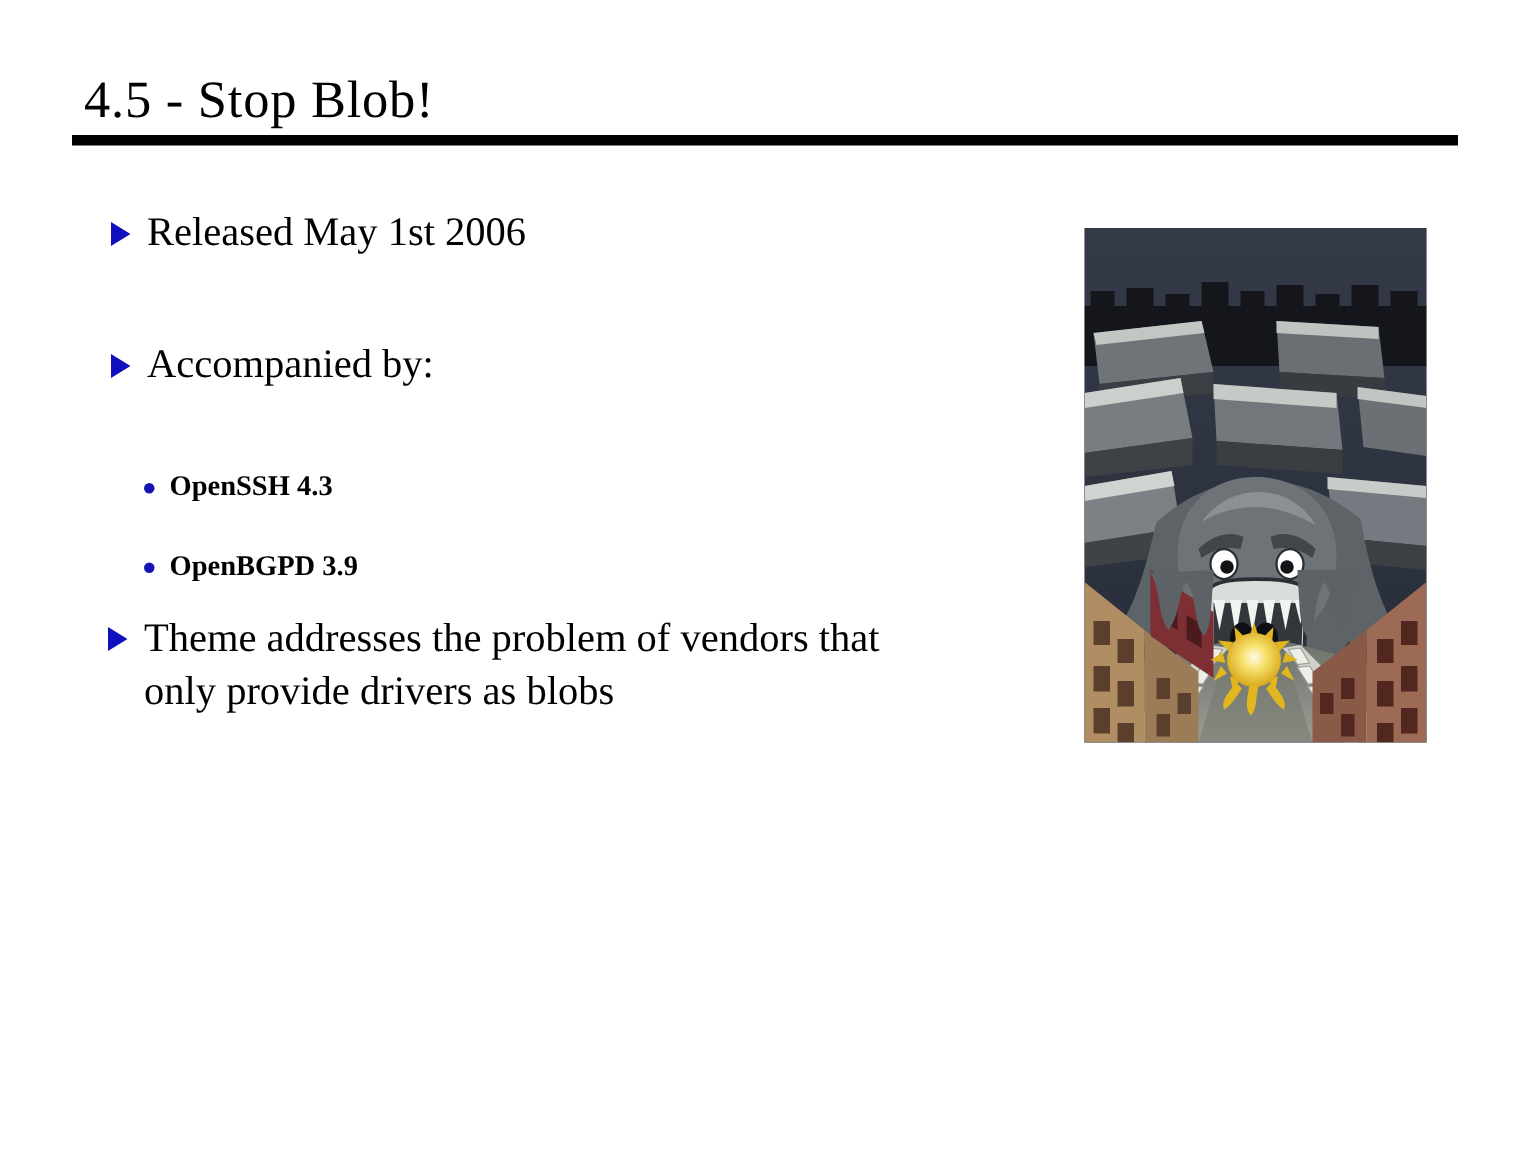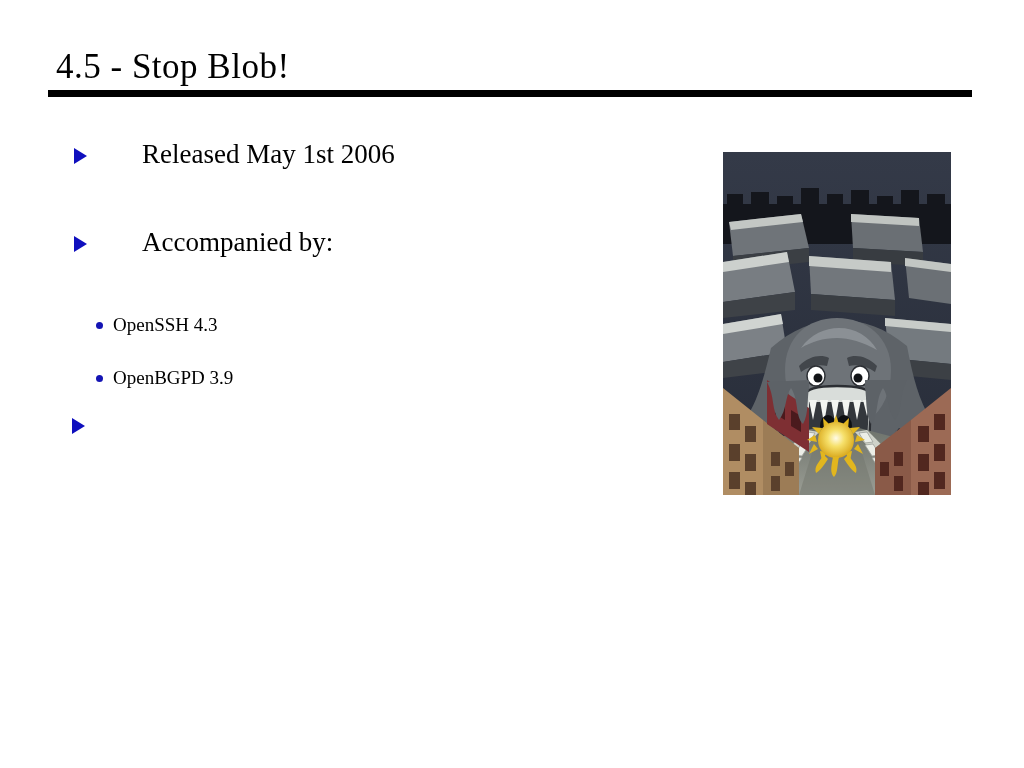--- a/index.html
+++ b/index.html
@@ -33,21 +33,20 @@
     width: 924px;
     height: 7px;
     background: #000000;
   }
 
   
   .bullet-row {
     position: absolute;
     display: flex;
     align-items: flex-start;
-    gap: 44px;
   }
   .tri-bullet {
     width: 0;
     height: 0;
     border-left: 13px solid #0f0fbe;
     border-top: 8px solid transparent;
     border-bottom: 8px solid transparent;
     flex: 0 0 auto;
     margin-top: 10px;
     margin-right: 11px;
@@ -61,20 +60,21 @@
   #bullet-released { left: 74px; top: 138px; }
   #bullet-accompanied { left: 74px; top: 226px; }
   #bullet-theme { left: 72px; top: 408px; width: 660px; }
   #bullet-theme .bullet-text { line-height: 35px; }
 
   
   .sub-row {
     position: absolute;
     display: flex;
     align-items: flex-start;
+    font-weight: bold;
   }
   .dot-bullet {
     width: 7px;
     height: 7px;
     border-radius: 50%;
     background: #1414b4;
     flex: 0 0 auto;
     margin-top: 9px;
     margin-right: 10px;
   }
@@ -118,20 +118,22 @@
   <span class="dot-bullet"></span>
   <span class="sub-text">OpenSSH 4.3</span>
 </div>
 <div class="sub-row" id="sub-openbgpd">
   <span class="dot-bullet"></span>
   <span class="sub-text">OpenBGPD 3.9</span>
 </div>
 
 <div class="bullet-row" id="bullet-theme">
   <span class="tri-bullet"></span>
+  <span class="bullet-text">Theme addresses the problem of vendors that
+only provide drivers as blobs</span>
 </div>
 
 <div id="blob-artwork">
 <svg width="228" height="343" viewBox="0 0 228 343" xmlns="http://www.w3.org/2000/svg">
   <defs>
     <radialGradient id="glow" cx="50%" cy="45%" r="55%">
       <stop offset="0%" stop-color="#fffbe8"></stop>
       <stop offset="42%" stop-color="#f6e06a"></stop>
       <stop offset="100%" stop-color="#d9a81c"></stop>
     </radialGradient>

